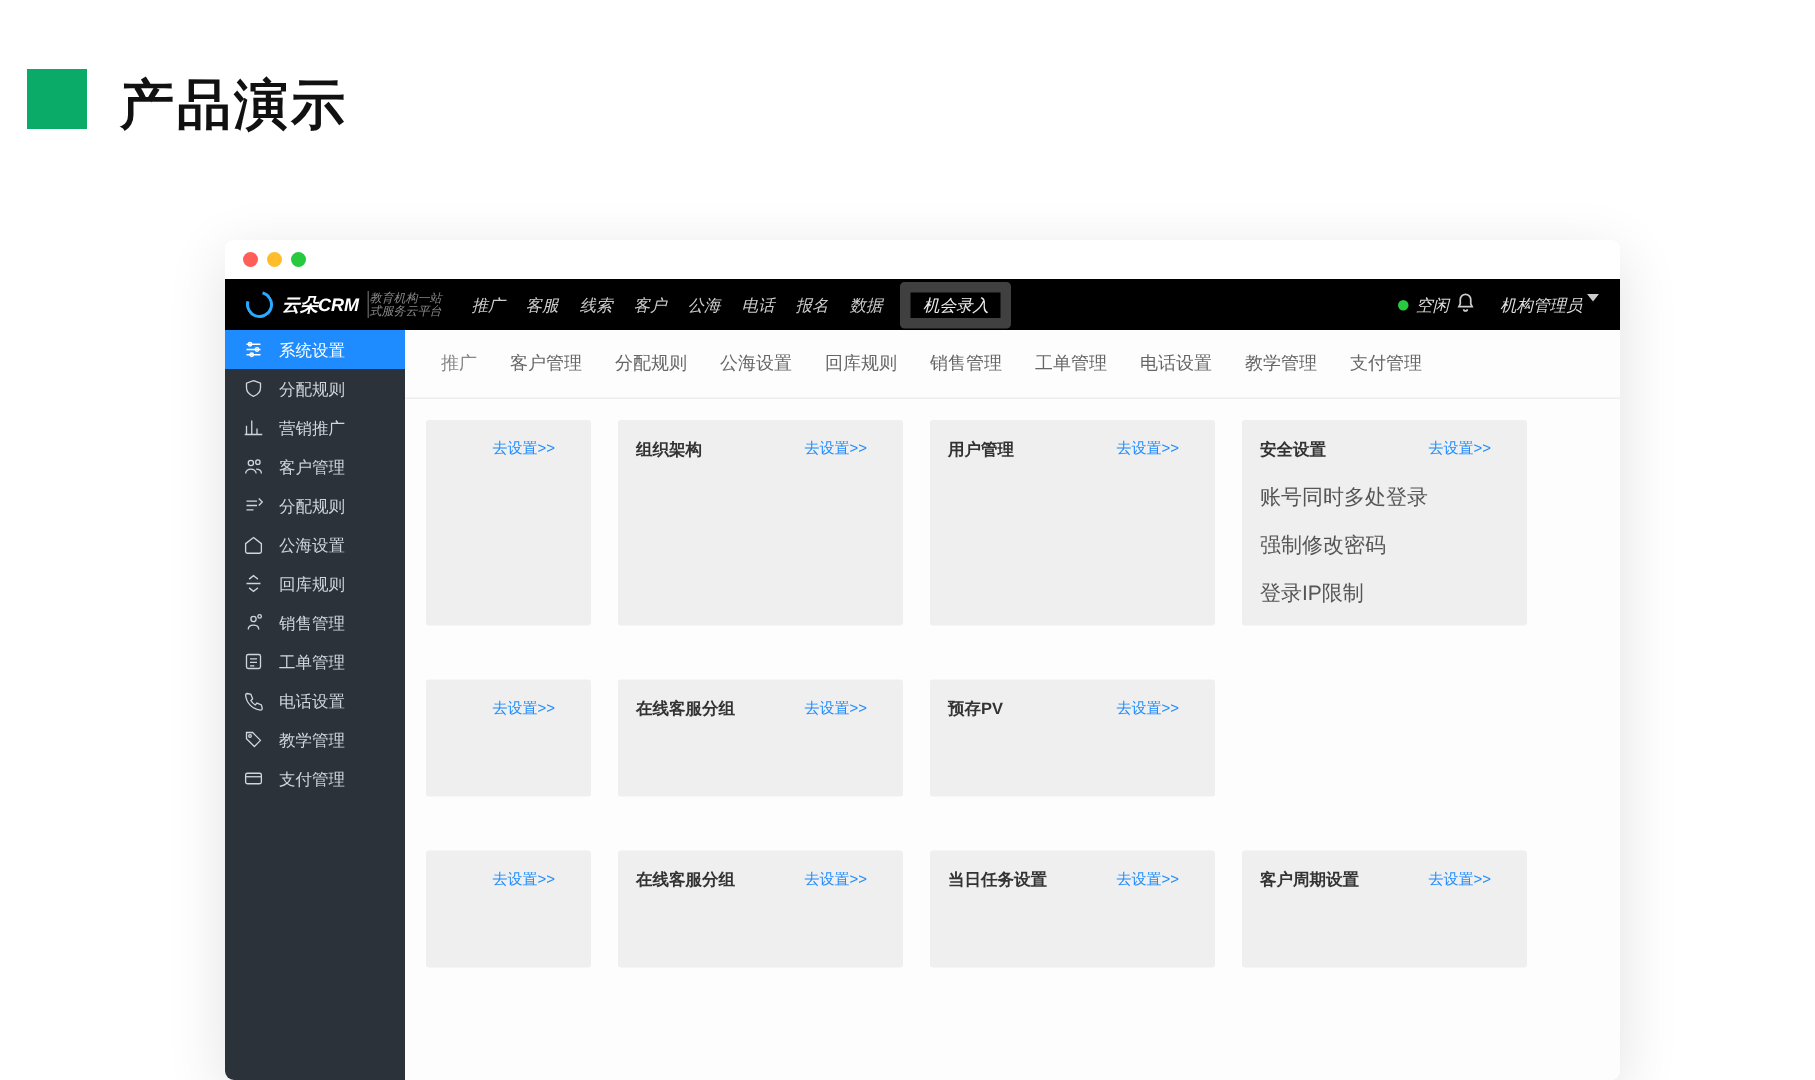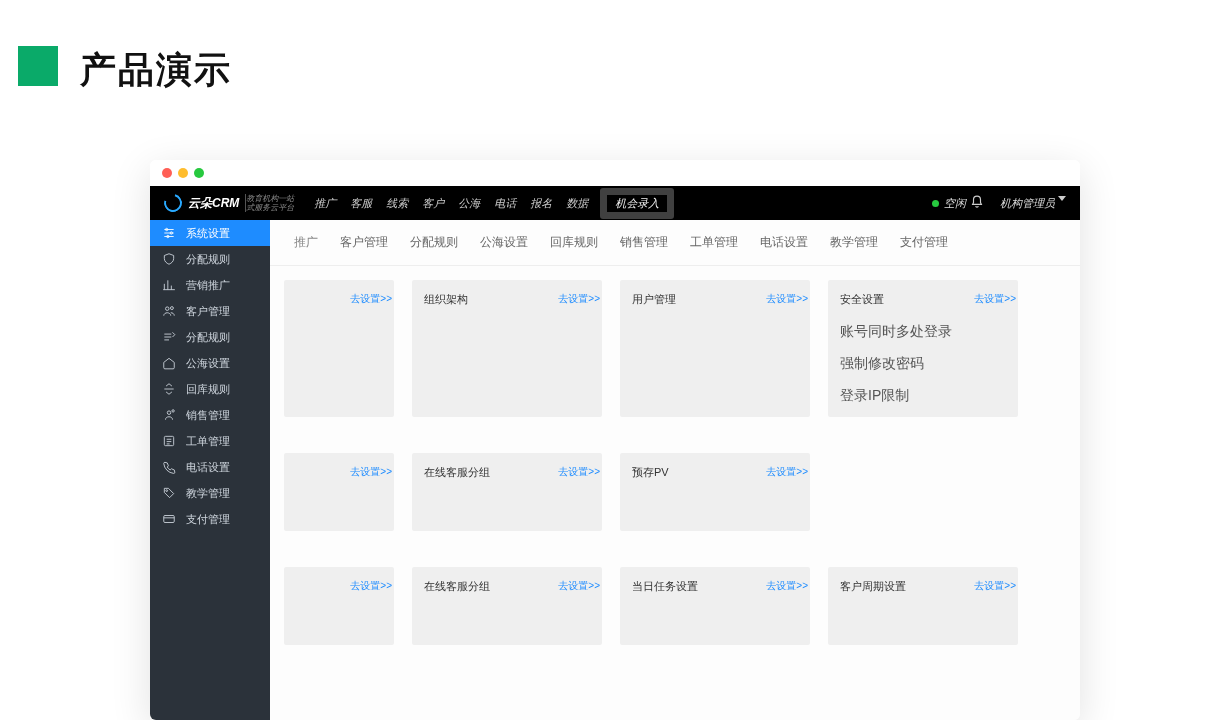--- a/index.html
+++ b/index.html
@@ -50,22 +50,22 @@
   .side-icon svg{width:14px;height:14px;stroke:#cfd6de;fill:none;stroke-width:1.5}
   .side-item.active .side-icon svg{stroke:#fff}
 
   .main{flex:1;background:#fdfdfd;overflow:auto;padding:0 14px 20px 14px}
   .tabs{display:flex;align-items:center;gap:2px;height:46px;font-size:12px;color:#555;border-bottom:1px solid #eee; margin:0 -14px 14px; padding:0 14px;}
   .tab{padding:6px 10px;cursor:pointer;color:#666}
   .tab:first-child{color:#888}
 
   .section{display:flex;flex-wrap:wrap;gap:18px;margin-bottom:36px}
   .card{width:190px;min-height:78px;background:#efefef;border-radius:2px;padding:12px 12px;position:relative;font-size:11px;color:#333}
-  .card-title{font-weight:400}
-  .go{position:absolute;right:2px;top:12px;color:#1e8cff;font-size:10px;cursor:pointer}
+  .card-title{font-weight:700}
+  .go{position:absolute;right:24px;top:12px;color:#1e8cff;font-size:10px;cursor:pointer}
   .card-sub{margin-top:16px;display:flex;flex-wrap:wrap;gap:14px;color:#555;font-size:14px}
   .card-sub span{cursor:pointer}
 
   
   .card.peek{width:110px}
   .card.peek .card-title{visibility:hidden}
 </style>
 </head>
 <body>
 

